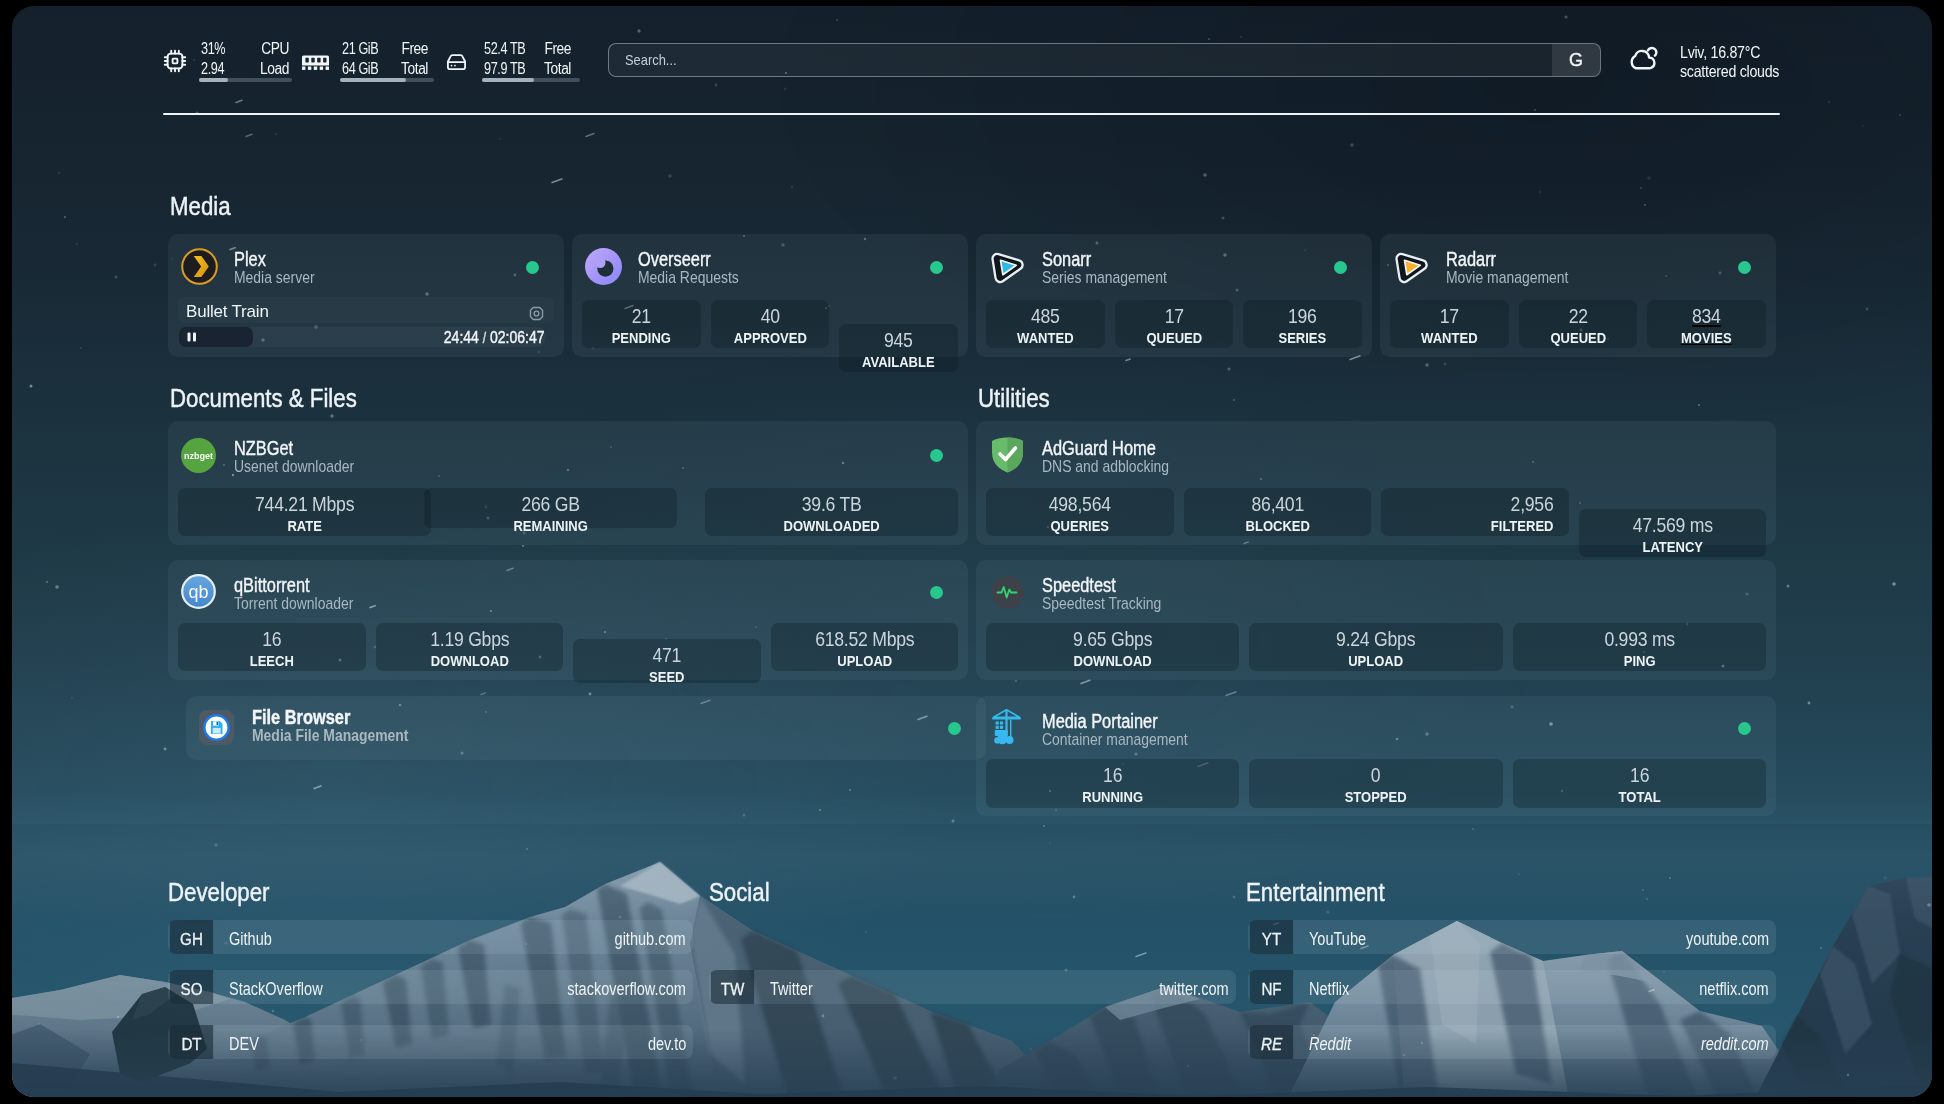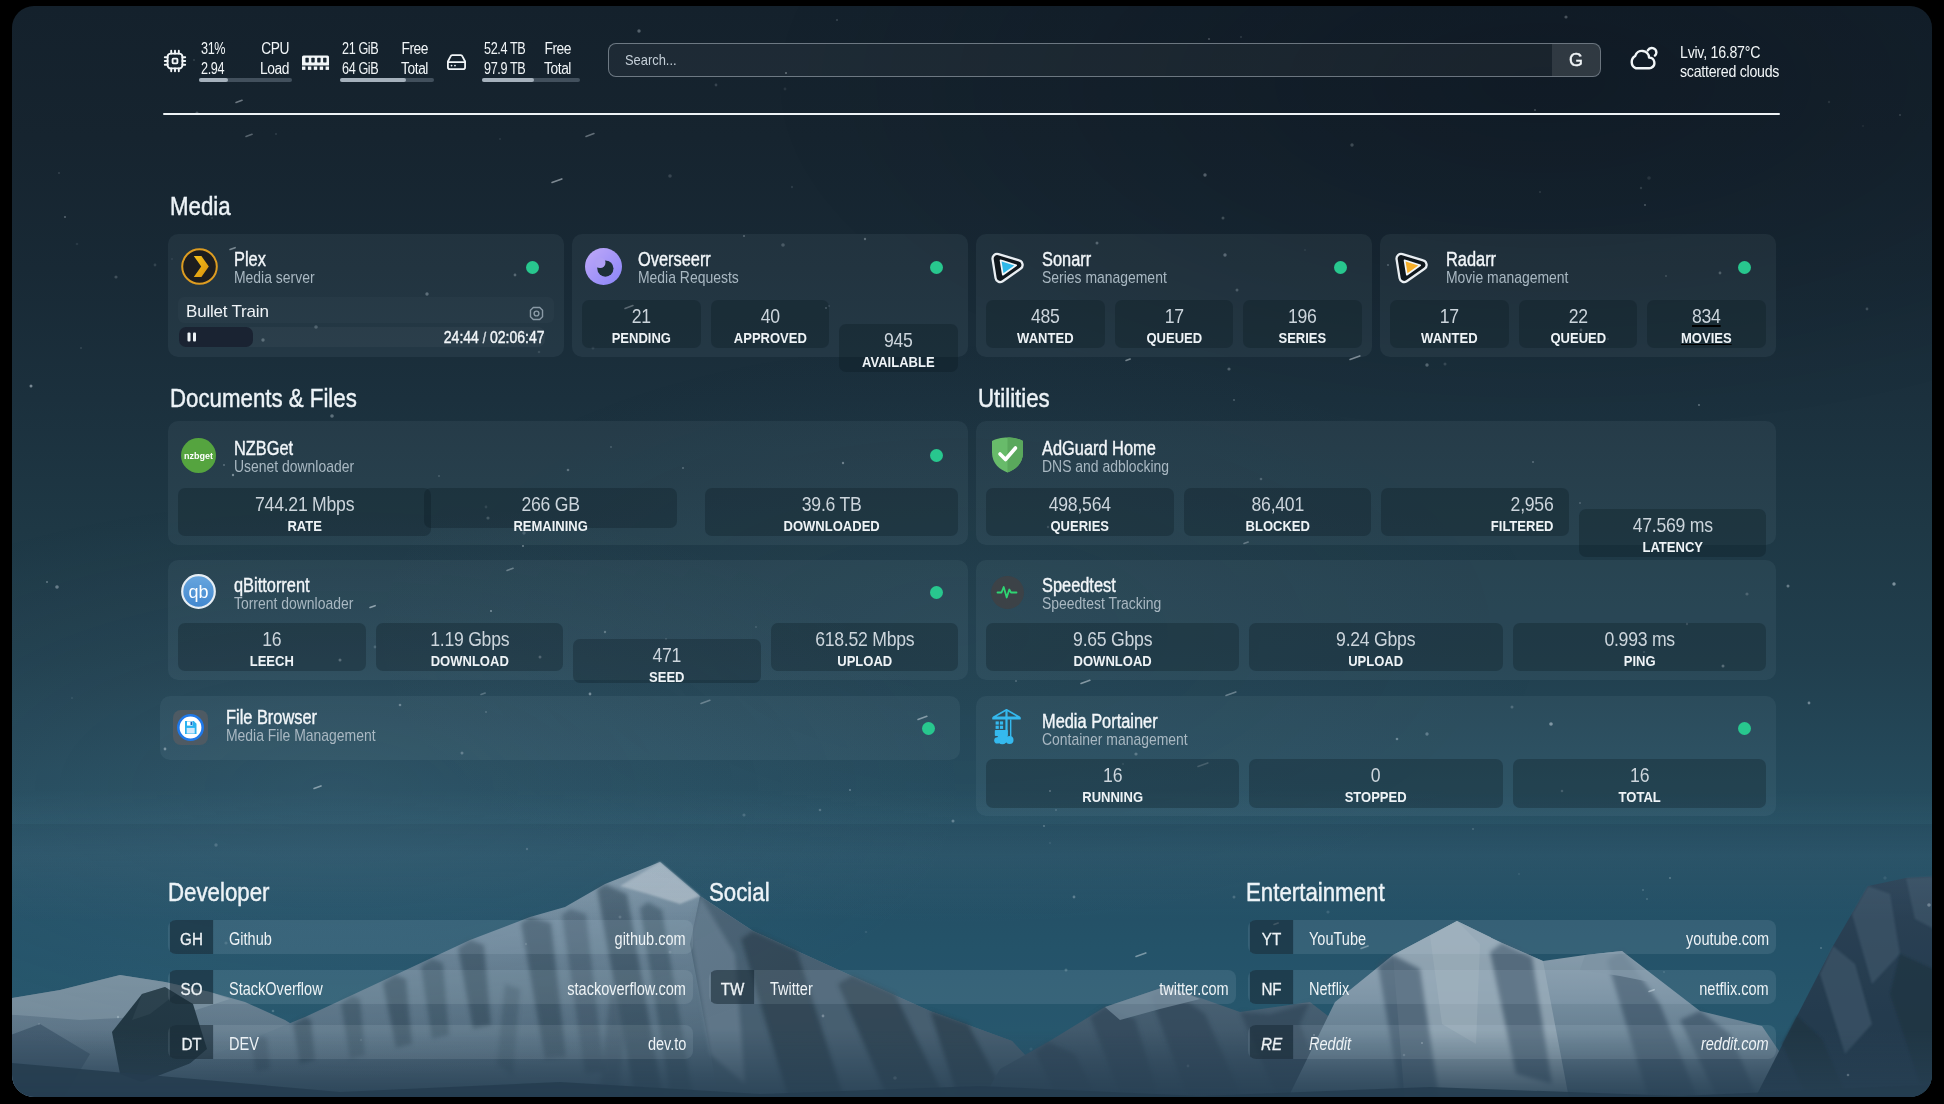--- a/index.html
+++ b/index.html
@@ -596,21 +596,21 @@
     <div class="sbox" style="left:273.3px; top:63px; width:253.3px; height:48px;">
           <div class="num" style="margin-top:4px;">9.24 Gbps</div>
           <div class="lab">UPLOAD</div>
         </div>
     <div class="sbox" style="left:536.7px; top:63px; width:253.3px; height:48px;">
           <div class="num" style="margin-top:4px;">0.993 ms</div>
           <div class="lab">PING</div>
         </div>
   </div>
 
-  <div class="card" style="left:160px; top:696px; width:800px; height:64px;">
+  <div class="card" style="left:186px; top:696px; width:800px; height:64px;font-weight:bold;">
     <svg class="abs" style="left:13px; top:14px;" width="35" height="35" viewBox="0 0 35 35">
       <rect x="0" y="0" width="35" height="35" rx="8" fill="#4e5a63"></rect>
       <circle cx="17.5" cy="17.5" r="12.2" fill="#ffffff"></circle>
       <circle cx="17.5" cy="17.5" r="12.2" fill="none" stroke="#1f78e8" stroke-width="2.6"></circle>
       <path d="M12 11 h8.8 l2.7 2.7 v10.3 h-11.5 z" fill="#29b2ef"></path>
       <rect x="14" y="11.4" width="5.6" height="4.2" fill="#ffffff"></rect>
       <rect x="17.5" y="11.8" width="1.8" height="3.2" fill="#1565c0"></rect>
       <rect x="13.7" y="17.9" width="8" height="5.6" fill="#cfe7fa"></rect>
     </svg>
     <div class="ctitle" style="left:66px; top:9px;">File Browser</div>

